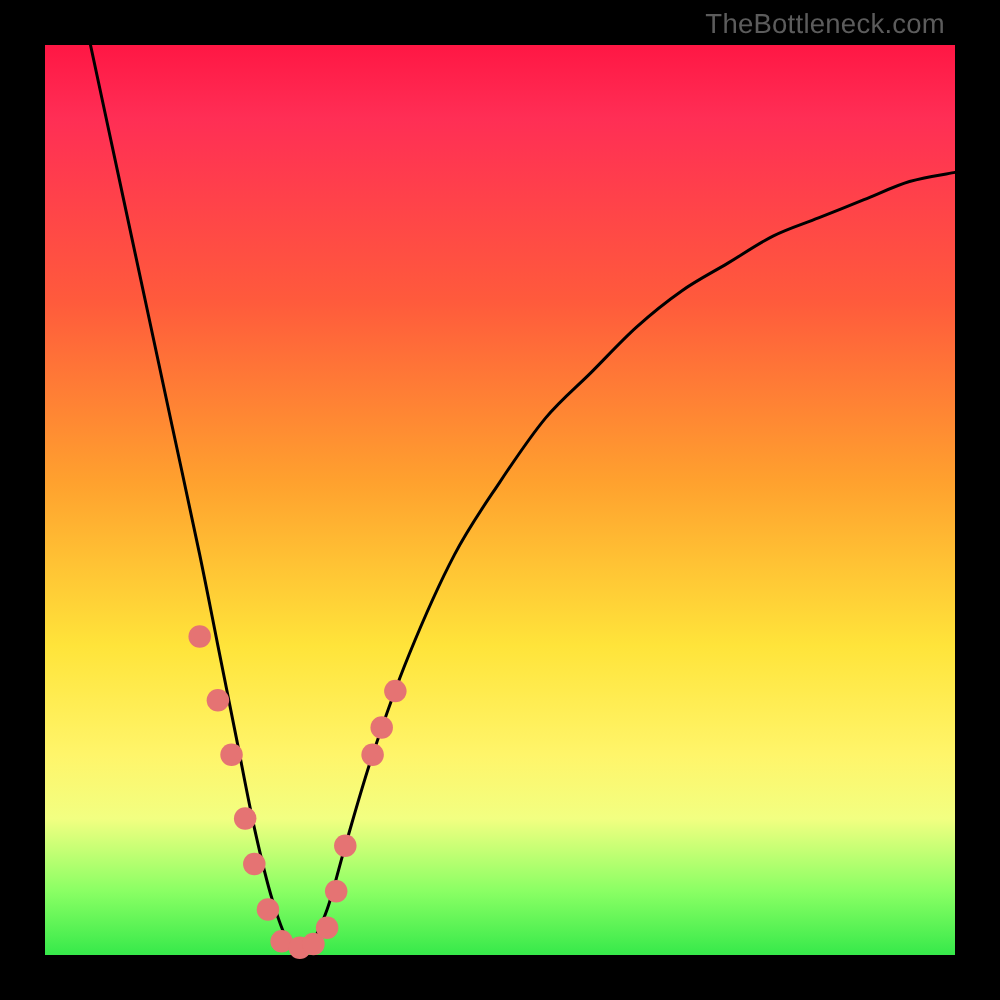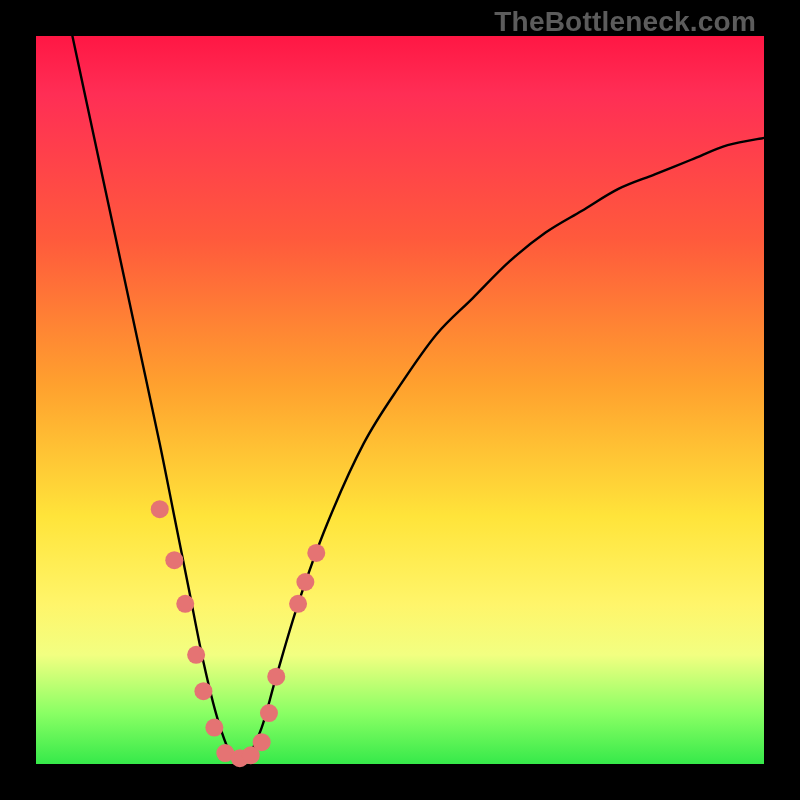--- a/index.html
+++ b/index.html
@@ -34,22 +34,22 @@
       #f2ff81 85%,
       #8aff64 93%,
       #36e94a 100%
     );
   }
   .watermark {
     position: absolute;
     top: 6px;
     right: 44px;
     color: #5c5c5c;
-    font-size: 28px;
-    font-weight: 700;
+    font-size: 22px;
+    font-weight: 400;
     letter-spacing: 0.2px;
     user-select: none;
   }
   svg.curve {
     position: absolute;
     left: 0;
     top: 0;
     width: 728px;
     height: 728px;
     overflow: visible;

